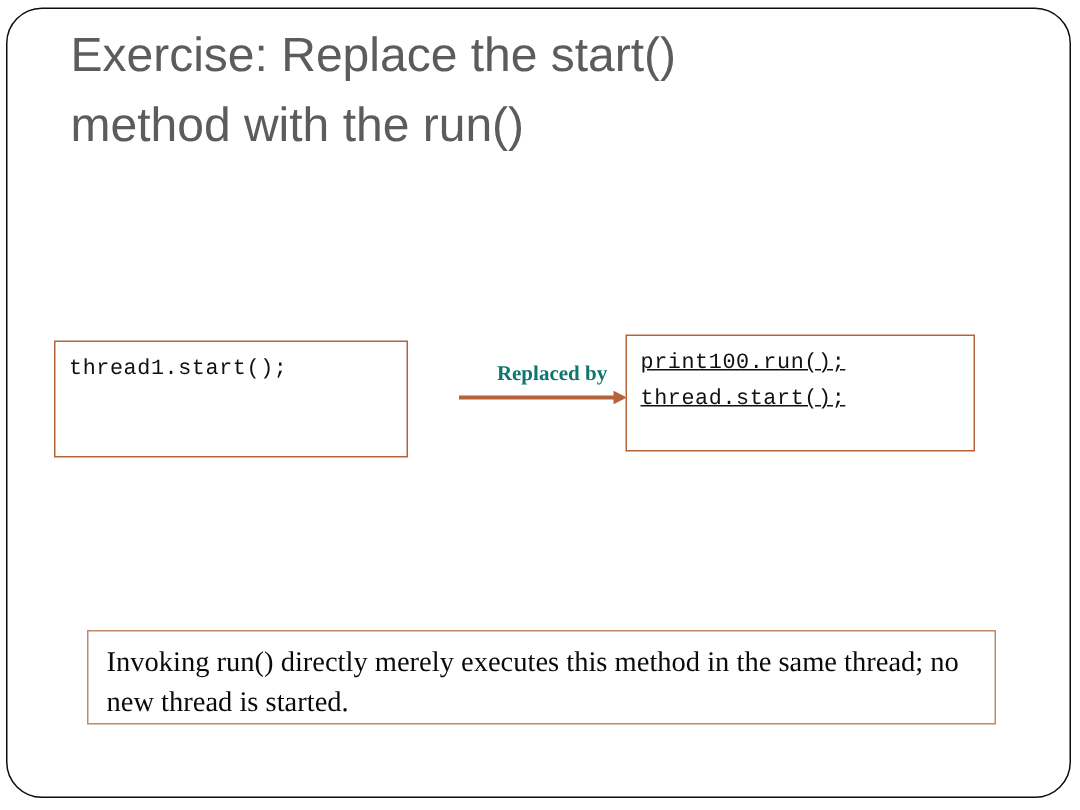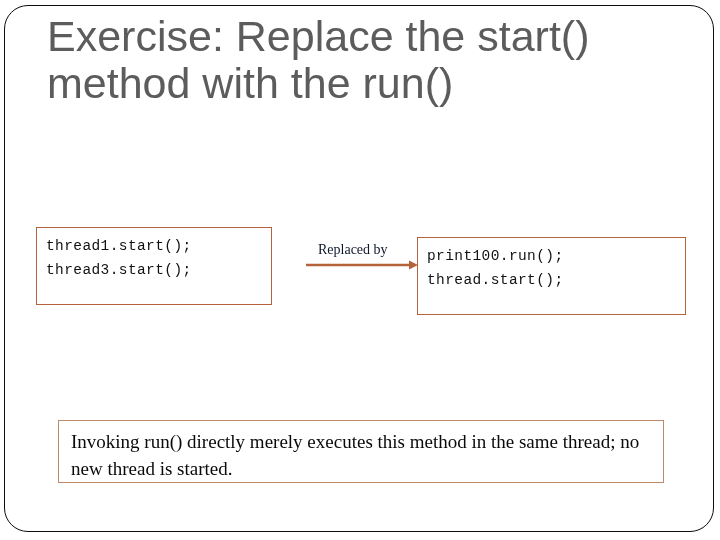--- a/index.html
+++ b/index.html
@@ -28,21 +28,21 @@
     background: transparent;
   }
   
   #slide-title {
     position: absolute;
     left: 47px;
     top: 13px;
     width: 620px;
     color: #5c5c5c;
     font-family: "Liberation Sans", sans-serif;
-    font-size: 43px;
+    font-size: 32px;
     font-weight: 400;
     line-height: 47px;
     letter-spacing: 0px;
     white-space: pre-line;
   }
   
   .code-box {
     position: absolute;
     border: 1px solid #b5633a;
     box-sizing: border-box;
@@ -55,36 +55,38 @@
     letter-spacing: 0.4px;
   }
   #code-box-before {
     left: 36px;
     top: 227px;
     width: 236px;
     height: 78px;
   }
   #code-box-after {
     left: 417px;
-    top: 237px;
-    width: 269px;
+    top: 223px;
+    width: 233px;
     height: 78px;
+    text-decoration: underline;
   }
   .code-line { white-space: pre; }
 
   
   #replaced-by-label {
     position: absolute;
     left: 318px;
     top: 242px;
     width: 100px;
+    text-align: center;
     font-family: "Liberation Serif", serif;
     font-size: 14px;
-    font-weight: normal;
-    color: #0f172a;
+    font-weight: bold;
+    color: #0f766e;
     letter-spacing: 0px;
   }
   #replaced-by-arrow {
     position: absolute;
     left: 306px;
     top: 258px;
     width: 113px;
     height: 14px;
   }
 
@@ -110,21 +112,20 @@
 
 <div id="slide">
 
   <div id="slide-frame"></div>
 
   <div id="slide-title">Exercise: Replace the start()
 method with the run()</div>
 
   <div class="code-box" id="code-box-before">
     <div class="code-line">thread1.start();</div>
-    <div class="code-line">thread3.start();</div>
   </div>
 
   <div id="replaced-by-label">Replaced by</div>
 
   <svg id="replaced-by-arrow" viewBox="0 0 113 14">
     <line x1="0" y1="7" x2="104" y2="7" stroke="#b5633a" stroke-width="2.6"></line>
     <polygon points="103,2.5 112,7 103,11.5" fill="#b5633a"></polygon>
   </svg>
 
   <div class="code-box" id="code-box-after">

